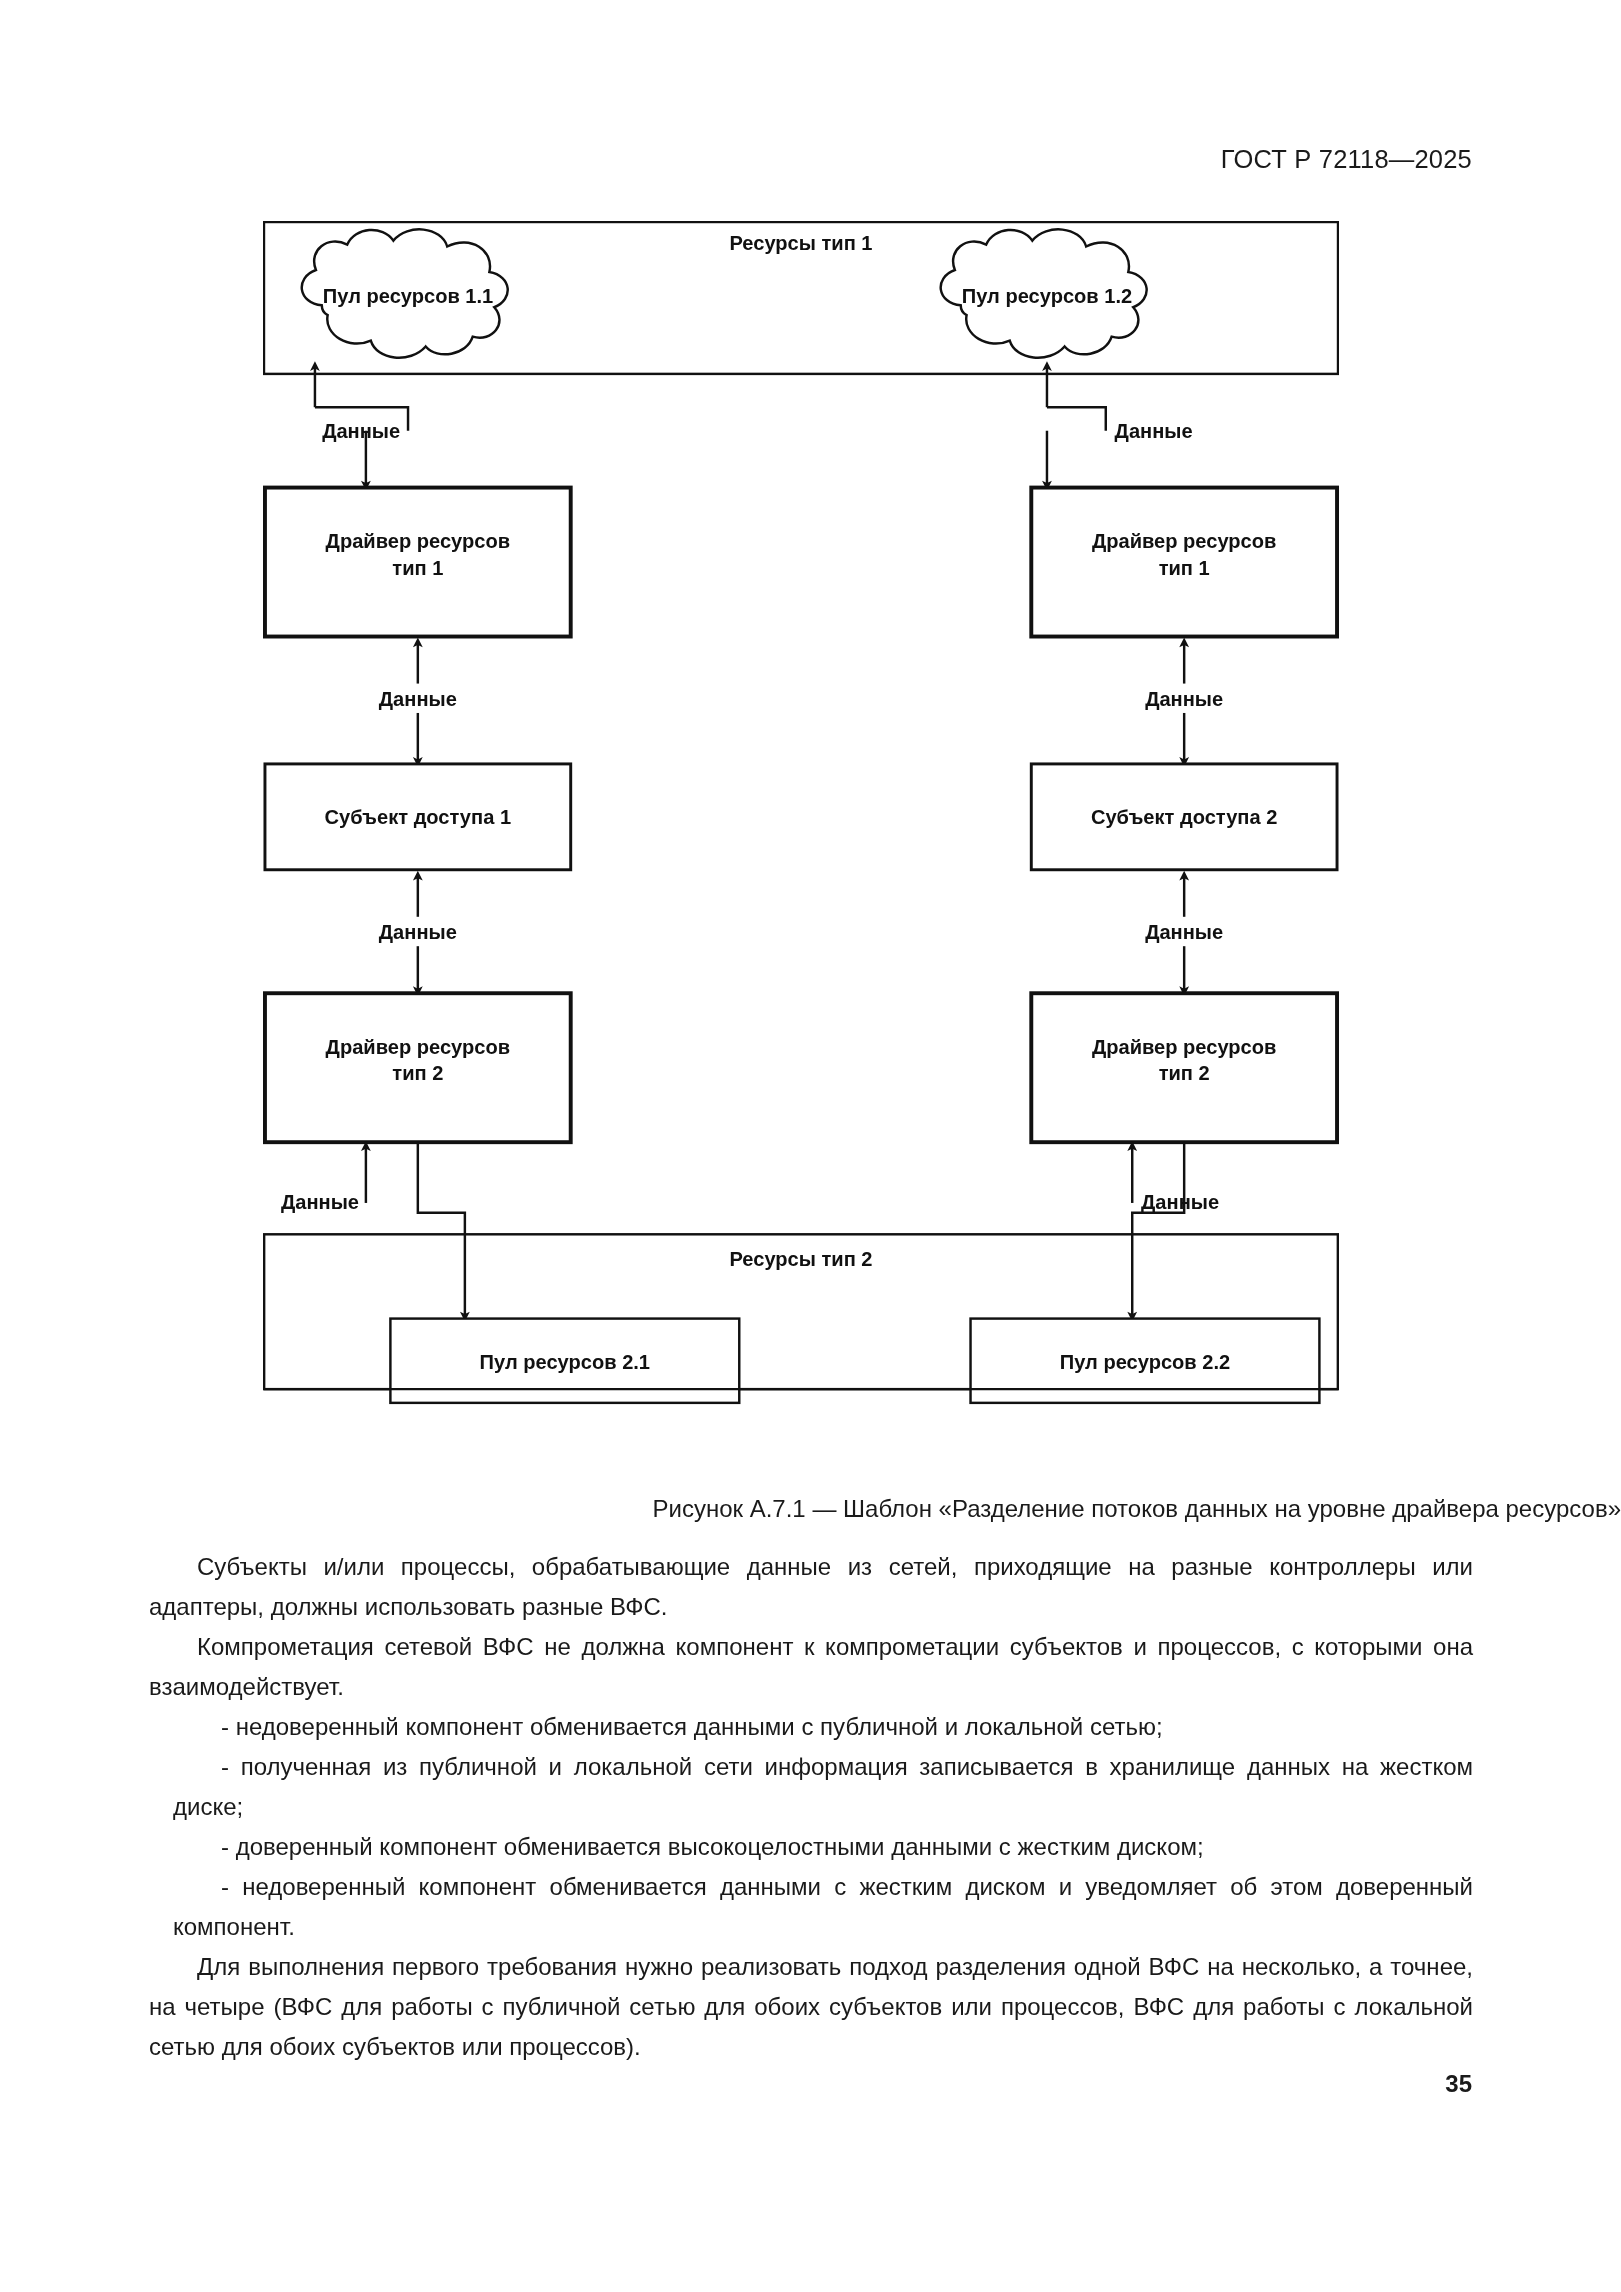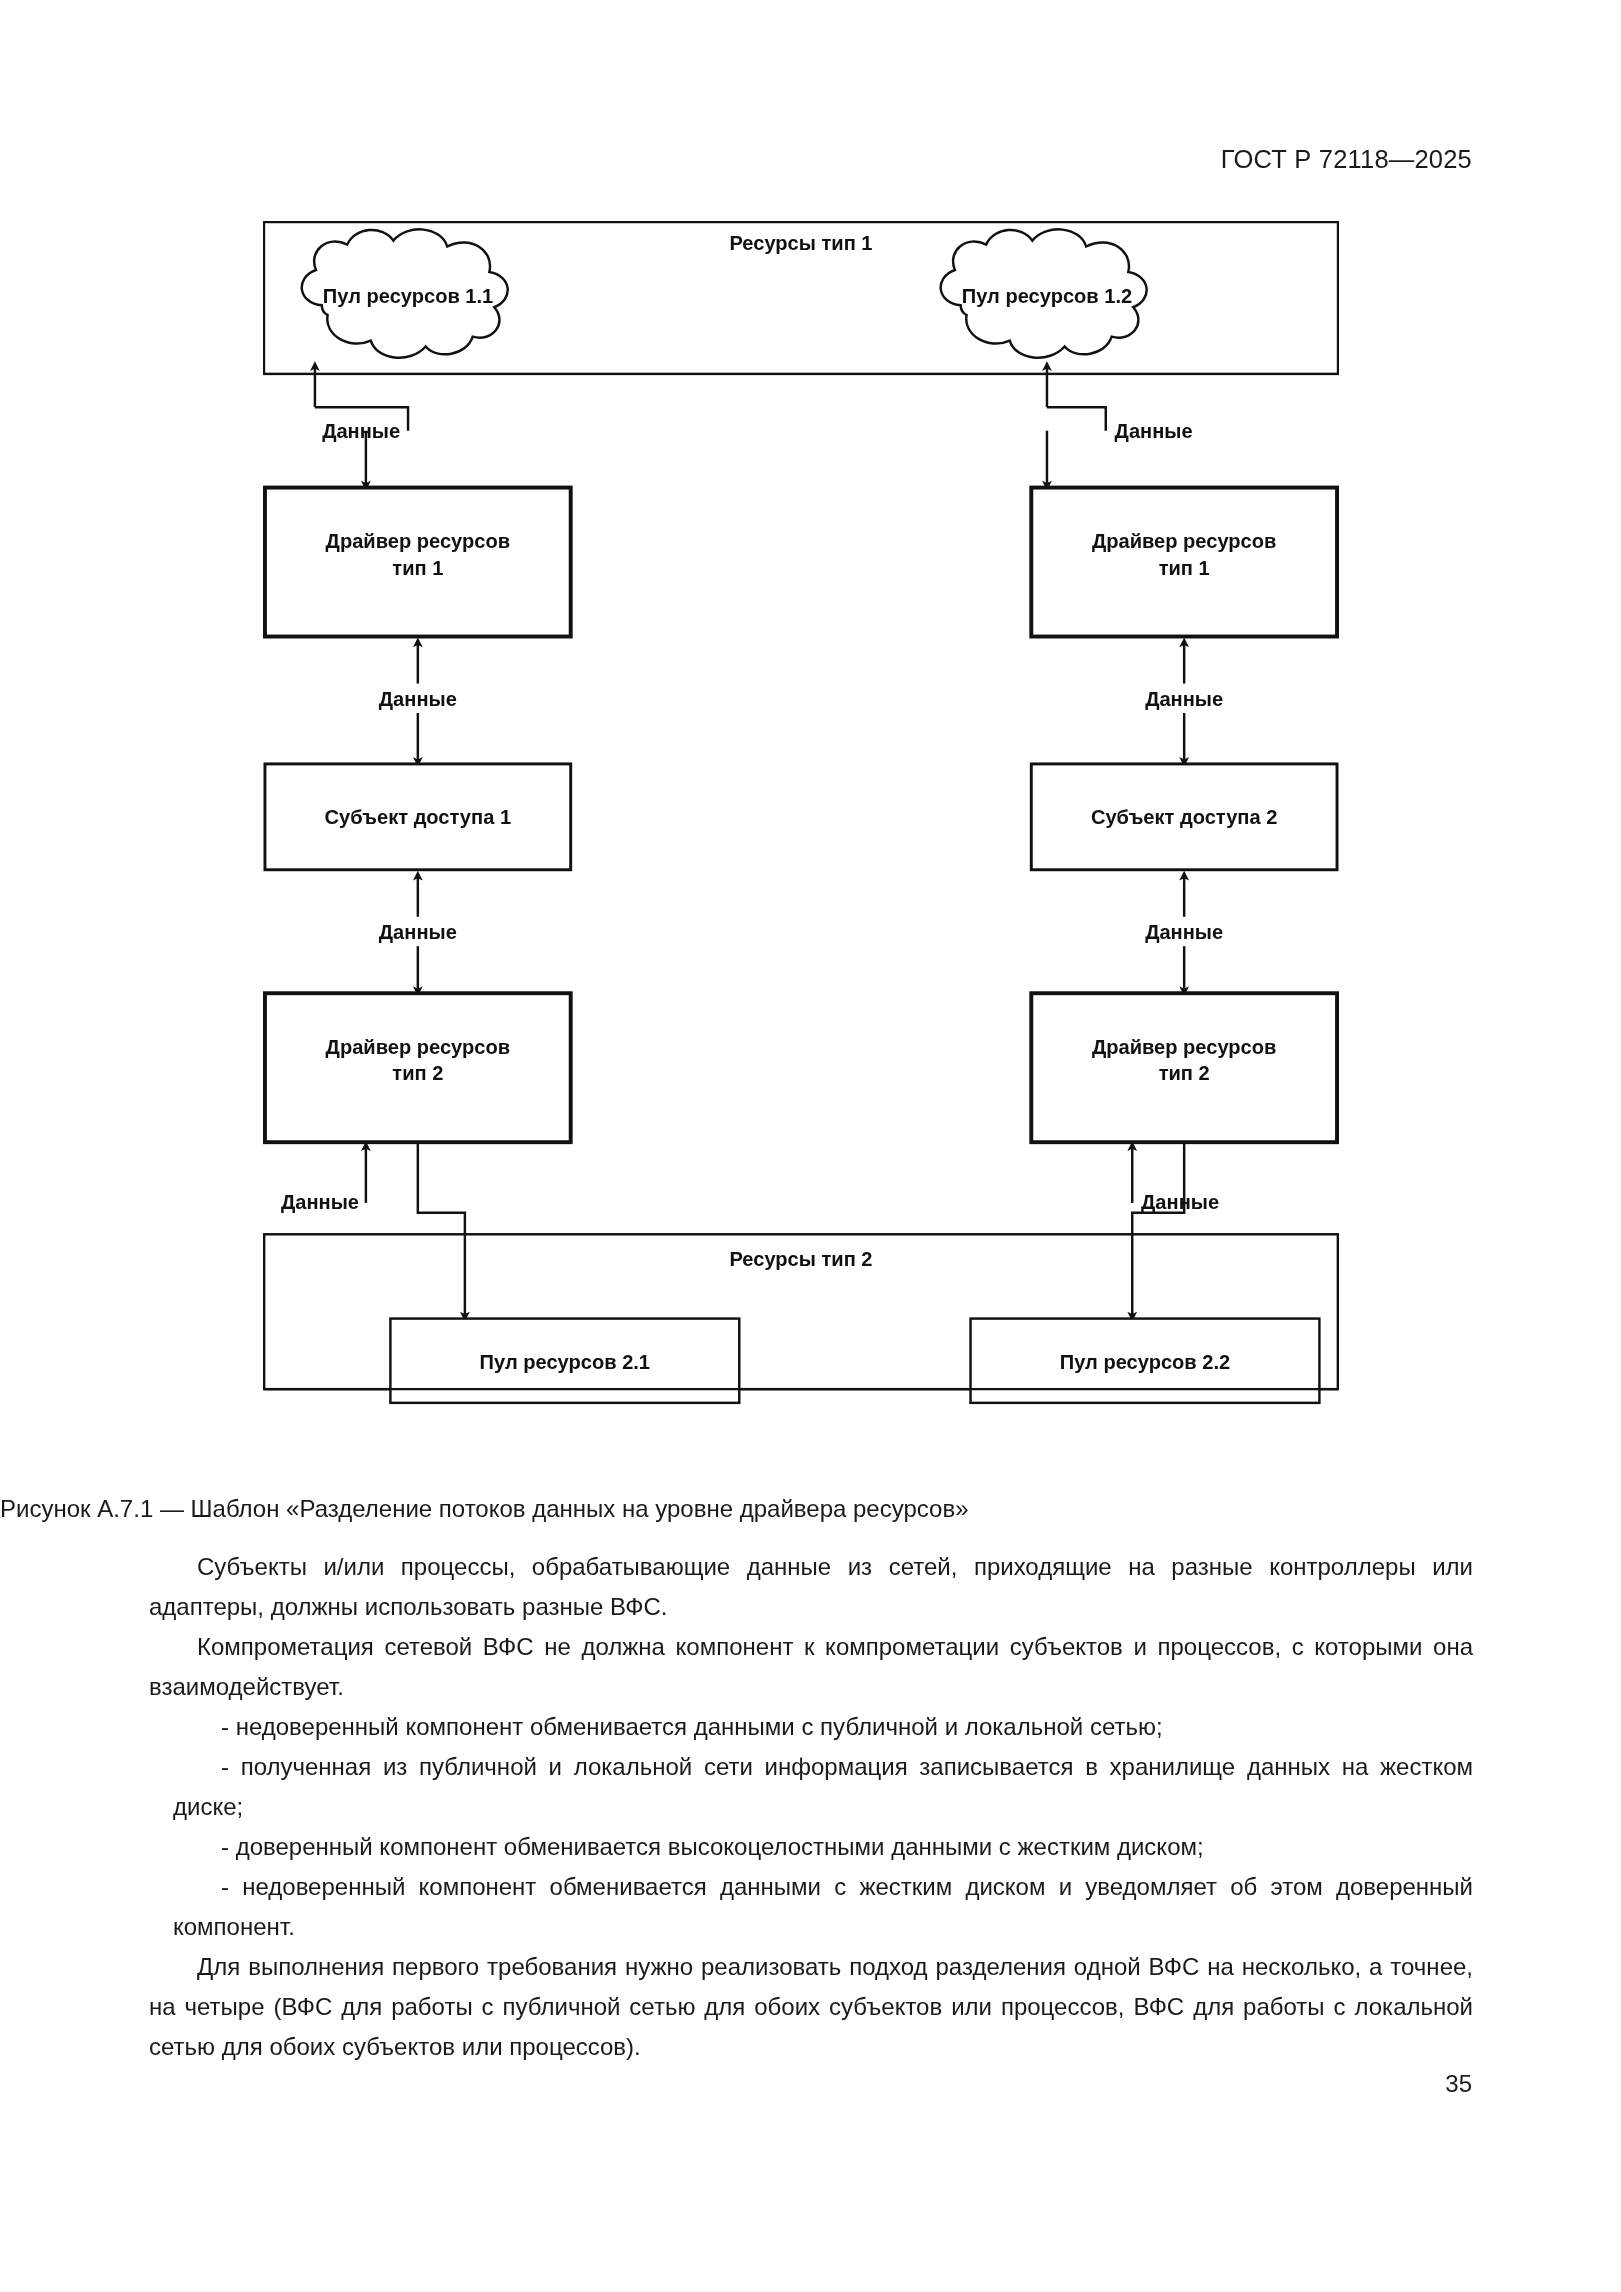--- a/index.html
+++ b/index.html
@@ -21,35 +21,36 @@
   
   .figure{position:absolute;left:263px;top:221px;width:1076px;height:1225px;}
   .figure svg{display:block;}
   .sv-label{
     font-family:"Liberation Sans",sans-serif;
     font-size:20.5px;font-weight:bold;fill:#111;
   }
 
   .figure-caption{
     position:absolute;left:0;top:1495px;width:1621px;
-    text-align:left;font-size:24px;
+    text-align:right;font-size:24px;
   }
 
   
   .body{
     position:absolute;left:149px;top:1547px;width:1324px;
     font-size:24px;line-height:40px;
     text-align:justify;
   }
   .body p{margin:0;padding:0;}
   .body p.ind{text-indent:48px;}
   .body p.dash{text-indent:48px;margin-left:24px;}
   .page-num{
     position:absolute;right:149px;top:2070px;
     font-size:24px;
+    font-weight:bold;
   }
 </style>
 </head>
 <body>
 
 <div class="page">
 
   <div class="doc-header">ГОСТ Р 72118—2025</div>
 
   <div class="figure">

